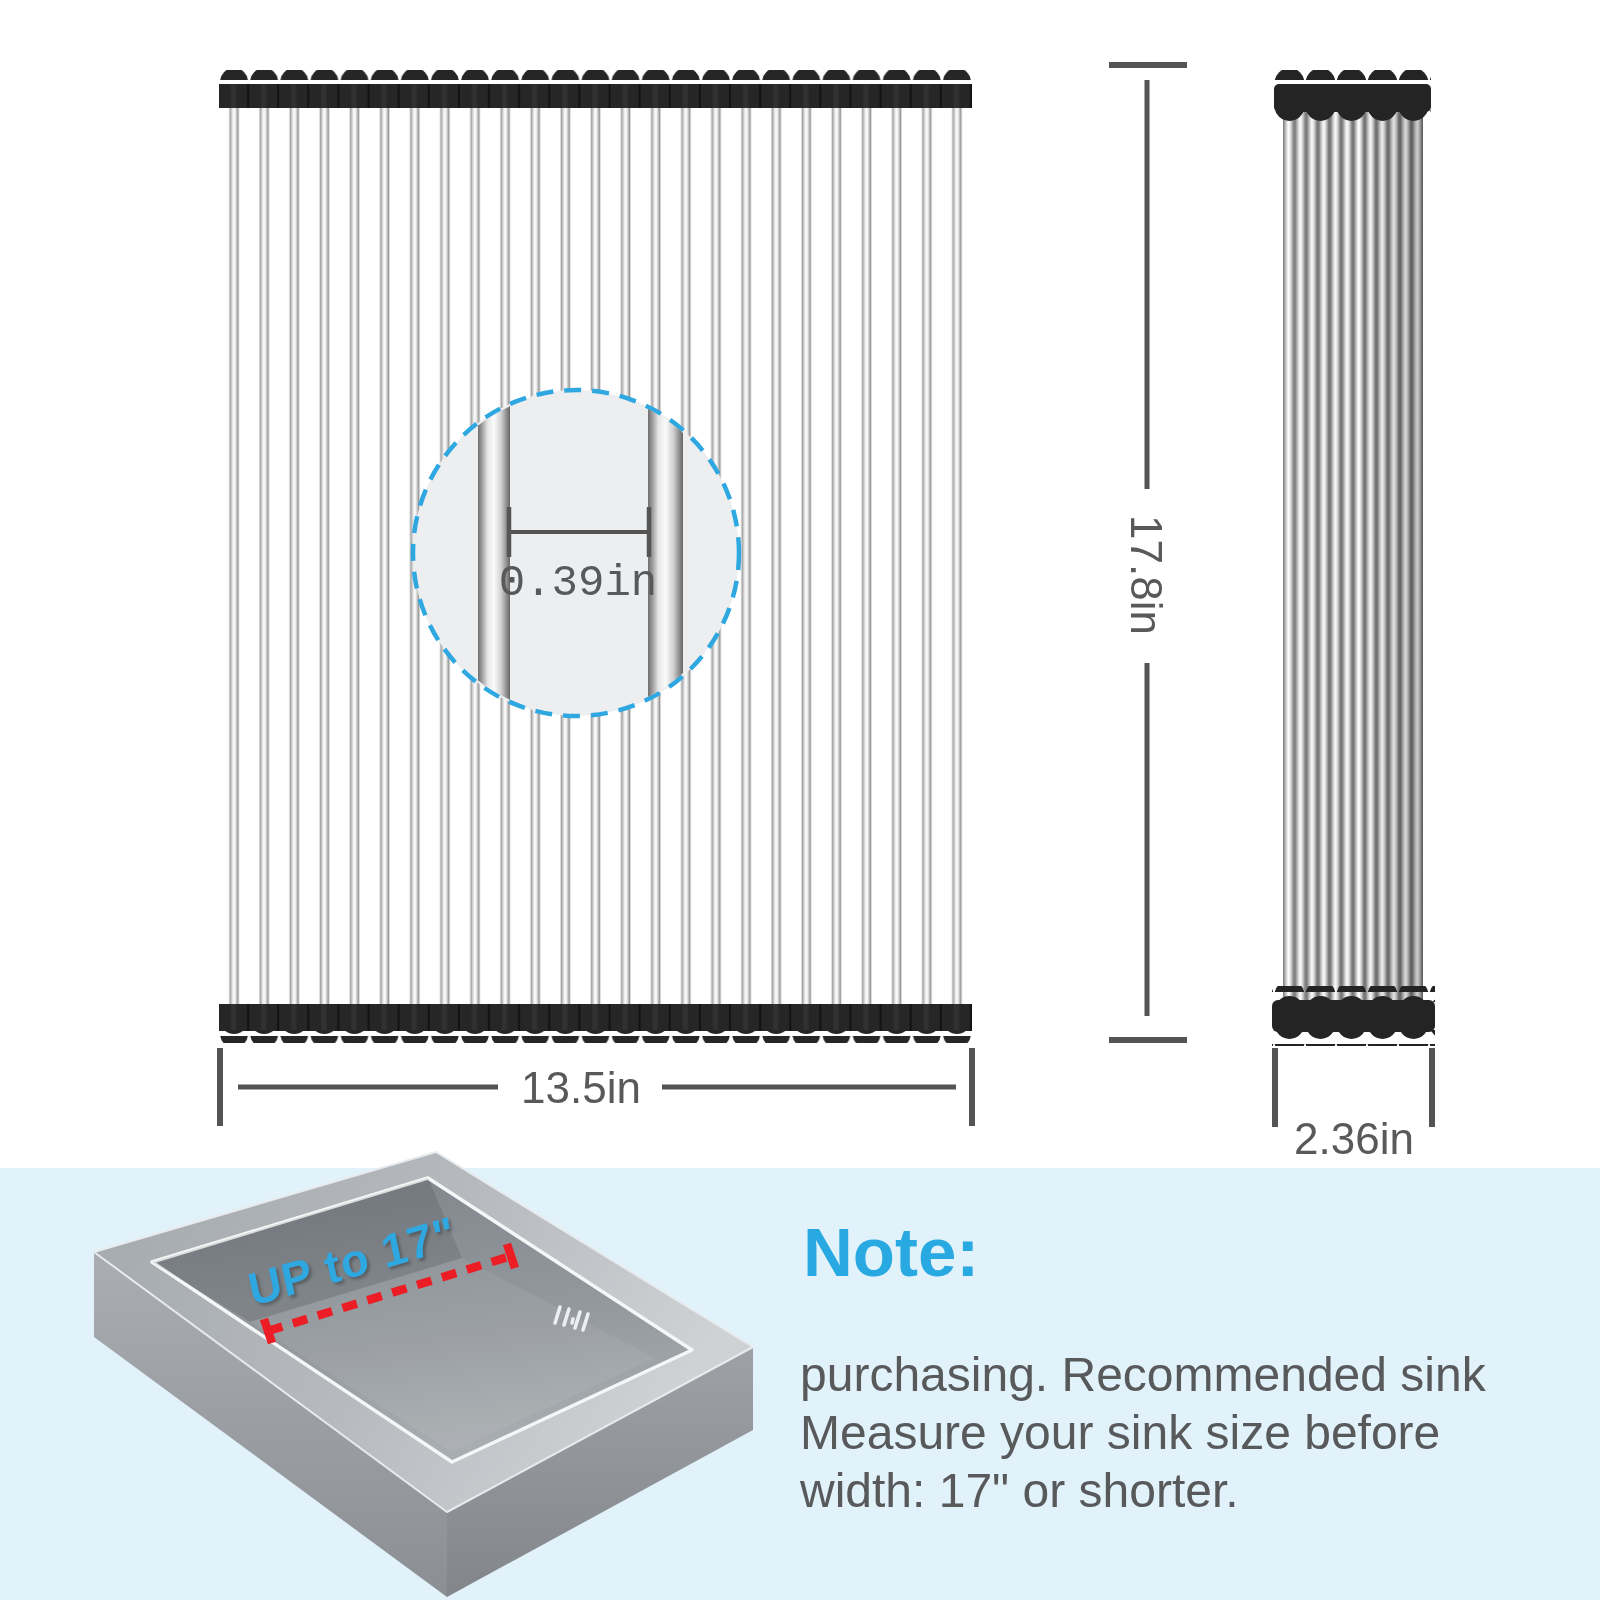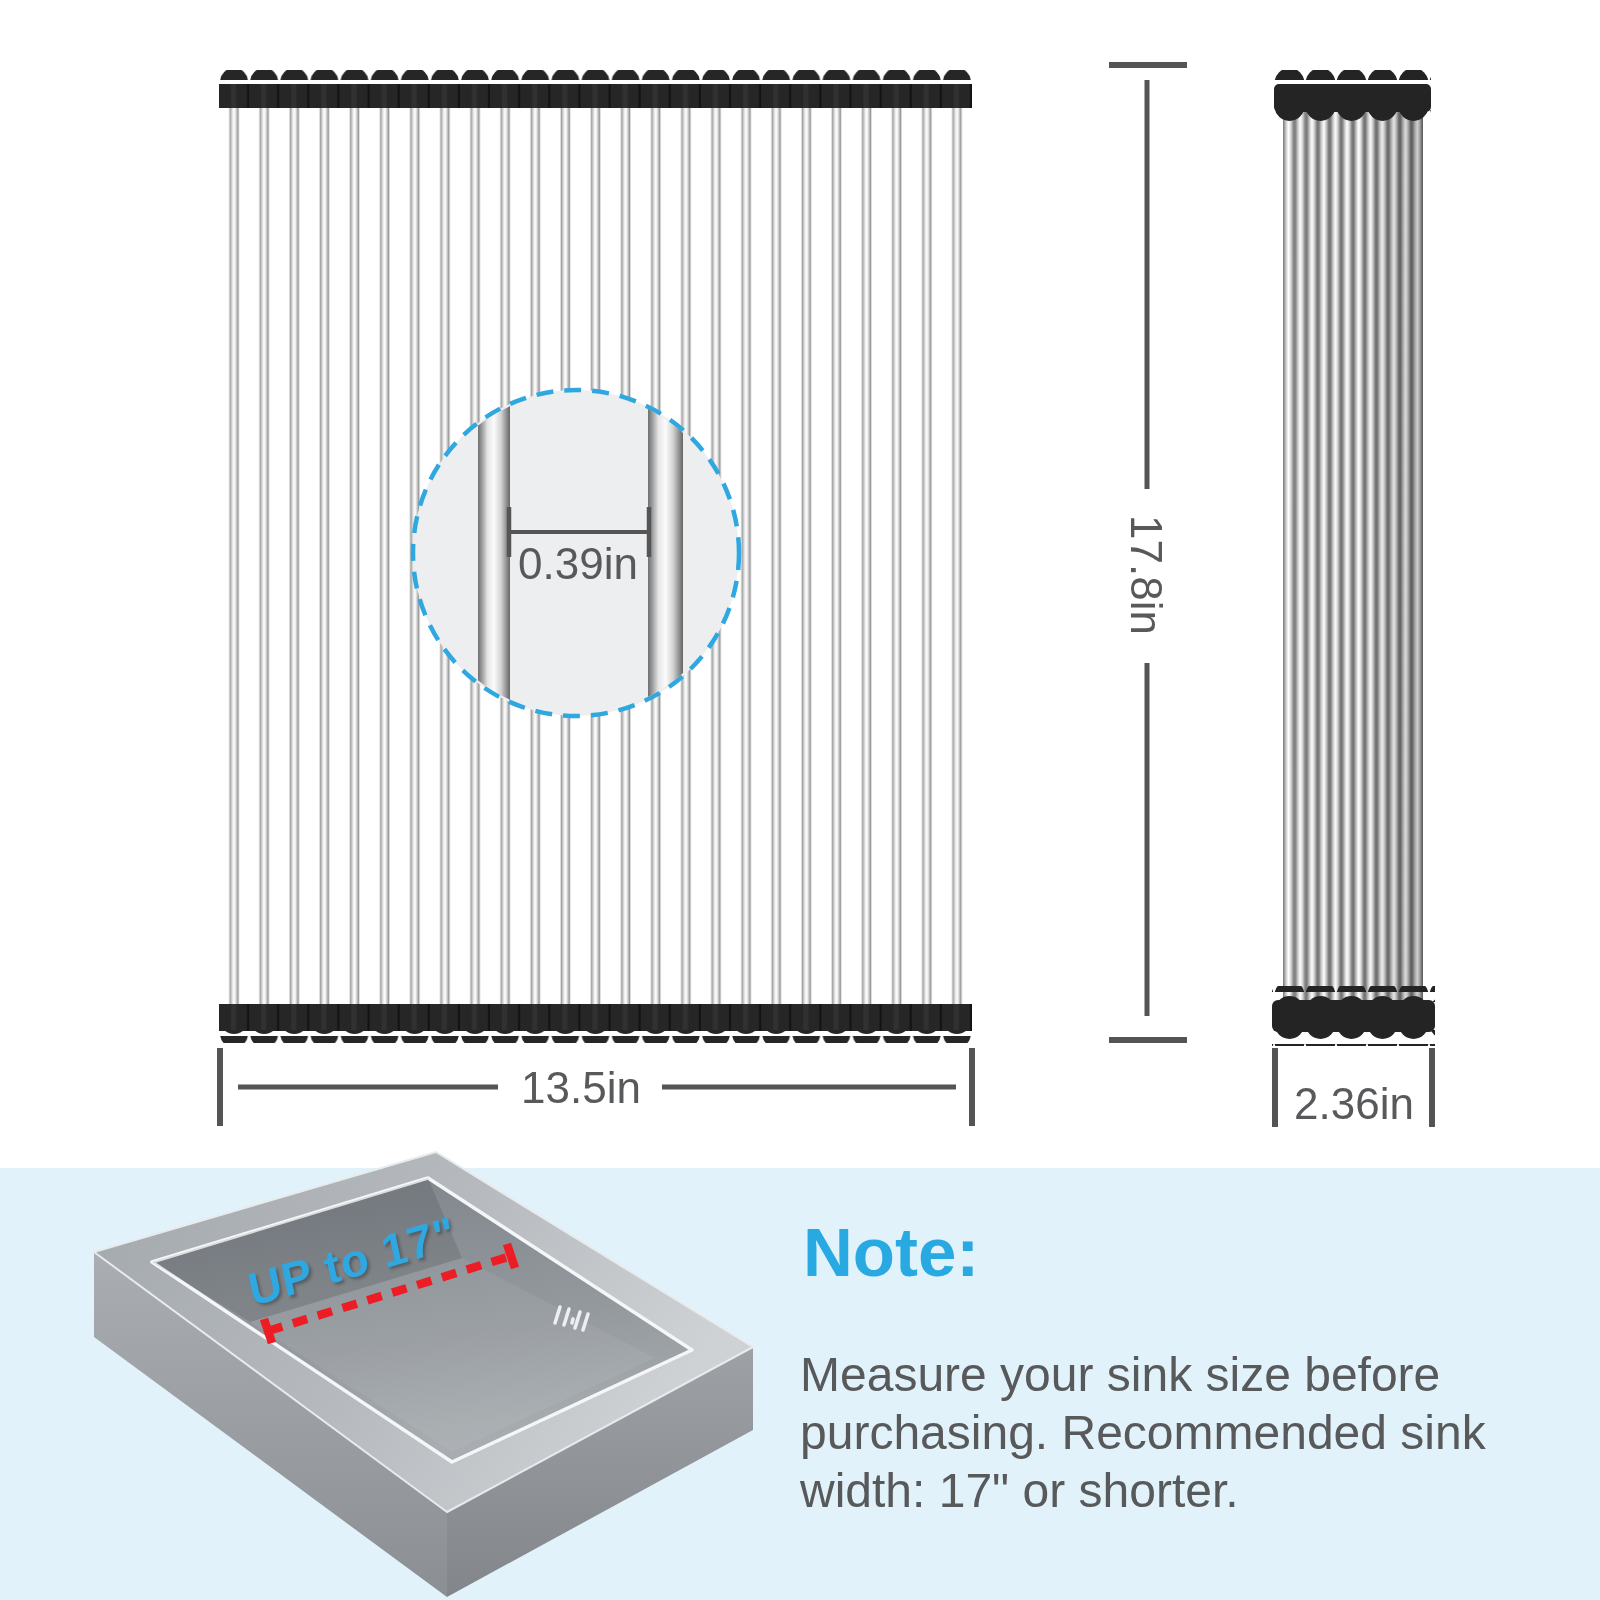--- a/index.html
+++ b/index.html
@@ -166,32 +166,32 @@
         <line x1="588" y1="1314" x2="583" y2="1330"></line>
       </g>
       <g stroke="#EC1D24">
         <line x1="268" y1="1331" x2="511" y2="1256" stroke-width="8.5" stroke-dasharray="15 11"></line>
         <line x1="264" y1="1319" x2="272" y2="1343" stroke-width="8.5"></line>
         <line x1="507" y1="1244" x2="515" y2="1268" stroke-width="8.5"></line>
       </g>
     </g>
   </svg>
 
-  <div class="label dim" style="left:578px;top:564px;">0.39in</div>
+  <div class="label dim" style="left:578px;top:583px;font-family:Liberation Mono, monospace;">0.39in</div>
 
   <div class="label dim-rot" style="left:1146px;top:575px;">17.8in</div>
 
   <div class="label dim" style="left:581px;top:1088px;">13.5in</div>
 
-  <div class="label dim" style="left:1354px;top:1104px;">2.36in</div>
+  <div class="label dim" style="left:1354px;top:1139px;">2.36in</div>
 
   <div class="label sink-cap" style="left:352px;top:1261px;">UP to 17"</div>
 
   <div>
     <div class="label note-title" style="left:803px;top:1218px;">Note:</div>
     <div class="label note-body" style="left:800px;top:1346px;">
+      <div>purchasing. Recommended sink</div>
       <div>Measure your sink size before</div>
-      <div>purchasing. Recommended sink</div>
       <div>width: 17" or shorter.</div>
     </div>
   </div>
 
 </div>
 
 </body></html>

